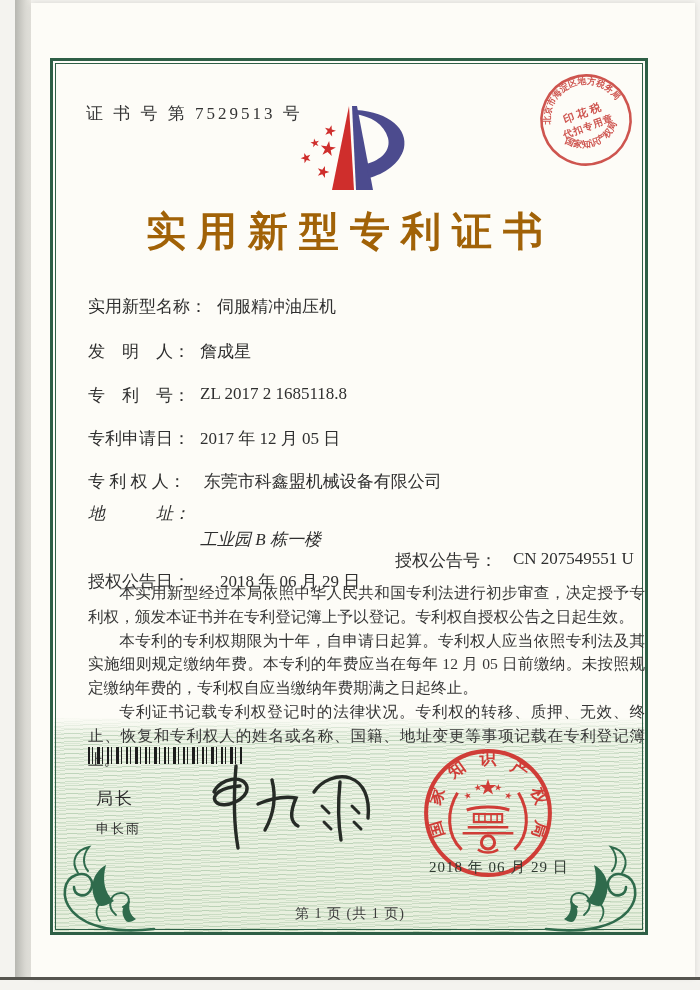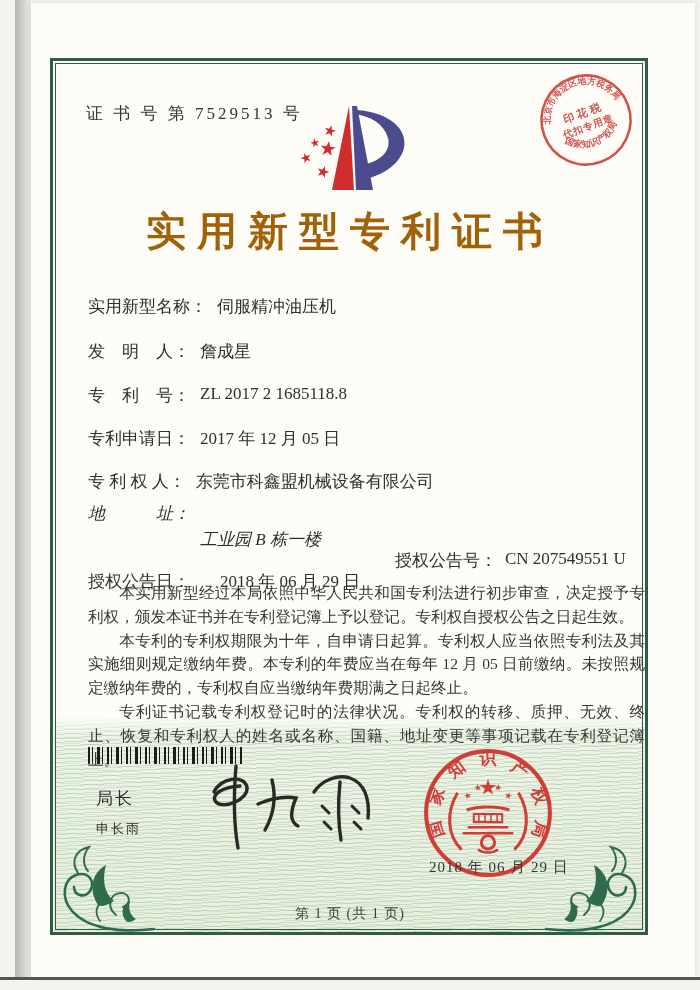--- a/index.html
+++ b/index.html
@@ -44,25 +44,25 @@
     font-size:40px; font-weight:600; letter-spacing:11px; color:#a16207; }
 
   .row { position:absolute; left:88px; display:flex; font-size:17px; color:#2f2f2f; white-space:nowrap; }
   .row .lbl { flex:none; }
   .row .val { margin-left:10px; }
   .row .val2 { margin-left:10px; white-space:normal; width:455px; line-height:25px; }
   .r-name     { top:295px; }
   .r-inventor { top:340px; }
   .r-patno    { top:384px; }
   .r-filing   { top:427px; }
-  .r-patentee { top:470px; }
+  .r-patentee { top:470px;gap:8px; }
   .r-address  { top:502px;font-style:italic; }
   .r-grant    { top:570px;gap:20px; }
   .grant-no { position:absolute; left:395px; top:549px; display:flex; font-size:17px; color:#2f2f2f; white-space:nowrap; }
-  .grant-no .val { margin-left:8px; }
+  .grant-no .val { margin-left:16px; }
 
   .body-text { position:absolute; left:88px; top:581px; width:557px; font-size:15.6px;
     line-height:23.8px; color:#363636; text-align:justify; }
   .body-text p { text-indent:2em; margin:0; }
 
   .barcode { position:absolute; left:88px; top:747px; width:156px; height:17px; z-index:4;
     background:repeating-linear-gradient(90deg,
       #1d1d1d 0 2px, transparent 2px 4px,
       #1d1d1d 4px 5px, transparent 5px 9px,
       #1d1d1d 9px 12px, transparent 12px 14px,

